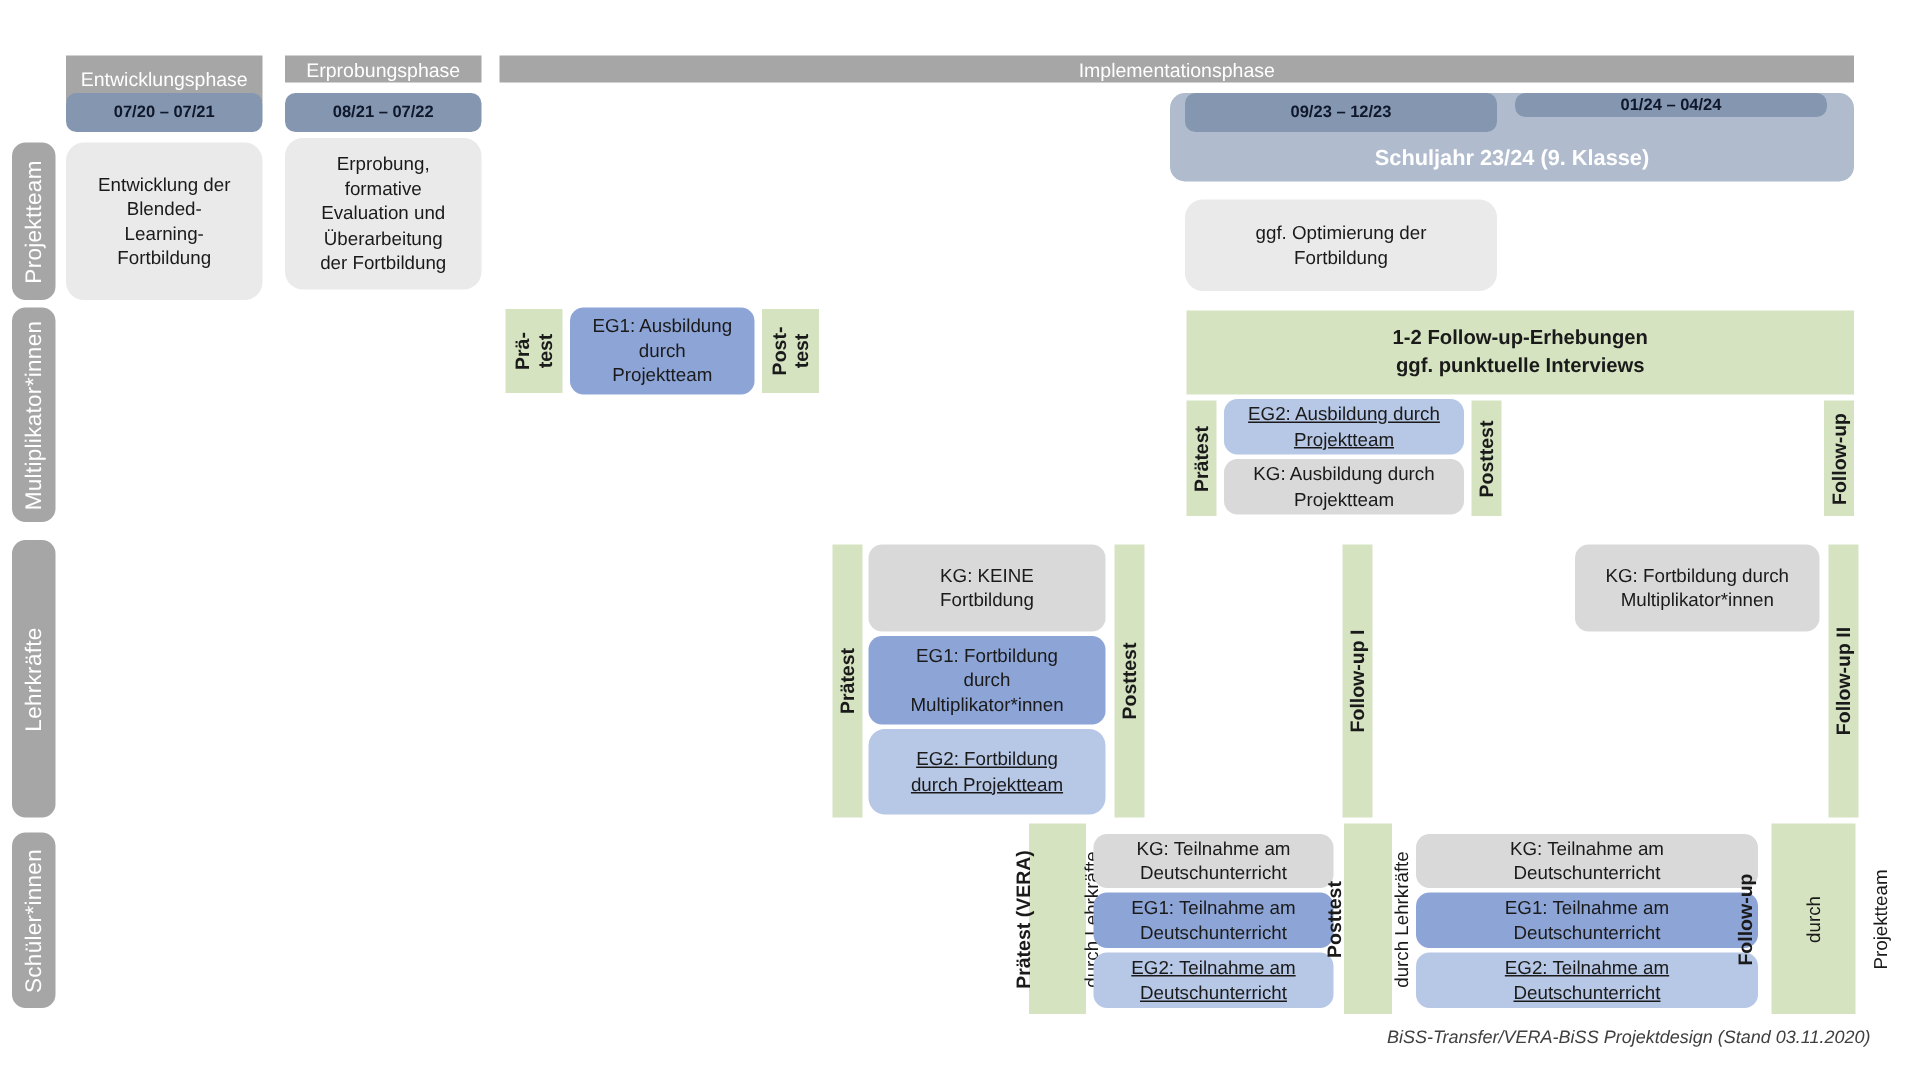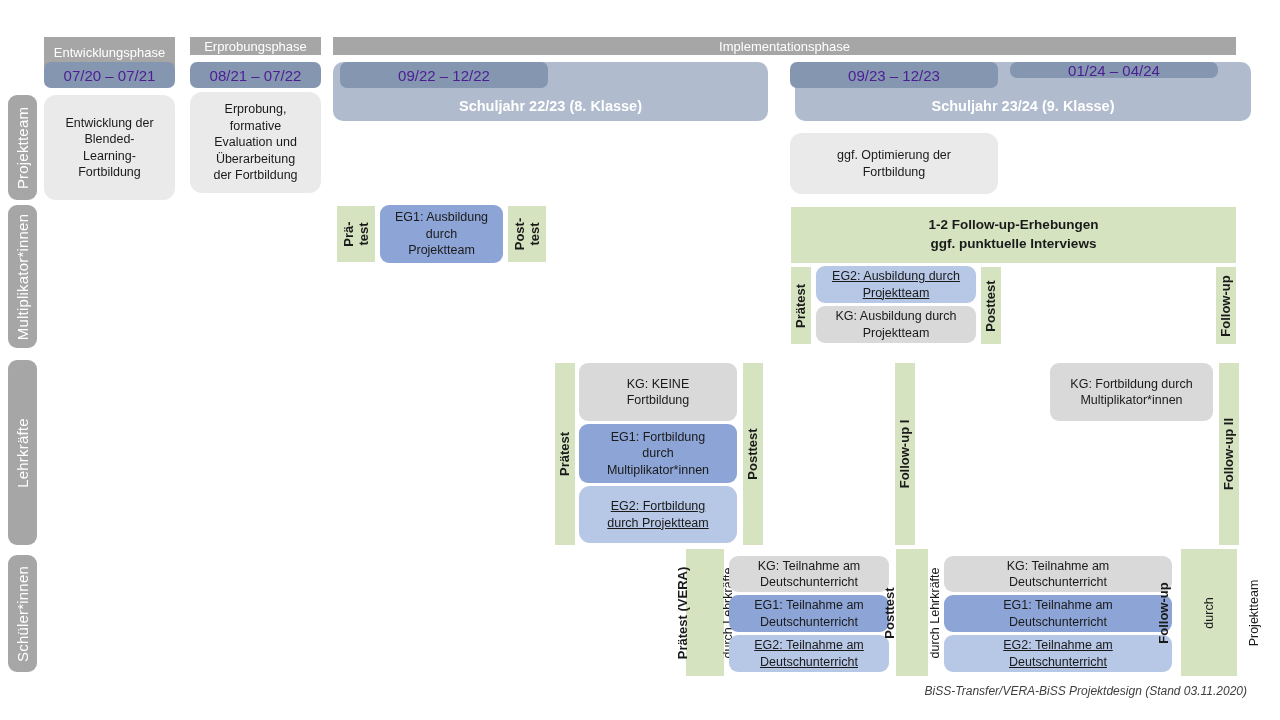--- a/index.html
+++ b/index.html
@@ -8,22 +8,22 @@
     font-family:"Liberation Sans","DejaVu Sans",sans-serif;color:#1a1a1a;
   }
   .abs{position:absolute;box-sizing:border-box;}
   
   .hdr{
     background:var(--header-gray);color:#ffffff;font-size:13px;
     display:flex;align-items:center;justify-content:center;white-space:nowrap;
   }
   
   .pill{
-    background:var(--date-blue);color:#4c1d95;font-size:15px;border-radius:7px;
-    display:flex;align-items:center;justify-content:center;white-space:nowrap;z-index:2;
+    background:var(--date-blue);color:#0f172a;font-size:11px;border-radius:7px;
+    display:flex;align-items:center;justify-content:center;white-space:nowrap;z-index:2;font-weight:bold;
   }
   
   .band{background:var(--school-year-blue);border-radius:10px;z-index:1;}
   .band-label{
     position:absolute;left:0;right:0;bottom:7px;text-align:center;
     color:#ffffff;font-weight:bold;font-size:14.5px;white-space:nowrap;
   }
   
   .box{
     display:flex;align-items:center;justify-content:center;text-align:center;
@@ -51,30 +51,26 @@
 </style>
 </head>
 <body>
 
 <div id="canvas">
 
   <div class="abs hdr" style="left:44px;top:37px;width:131px;height:31px;">Entwicklungsphase</div>
   <div class="abs hdr" style="left:190px;top:37px;width:131px;height:18px;">Erprobungsphase</div>
   <div class="abs hdr" style="left:333px;top:37px;width:903px;height:18px;">Implementationsphase</div>
 
-  <div class="abs band" style="left:333px;top:62px;width:435px;height:59px;">
-    <div class="band-label">Schuljahr 22/23 (8. Klasse)</div>
-  </div>
-  <div class="abs band" style="left:780px;top:62px;width:456px;height:59px;margin-left:15px;">
+  <div class="abs band" style="left:780px;top:62px;width:456px;height:59px;">
     <div class="band-label">Schuljahr 23/24 (9. Klasse)</div>
   </div>
 
   <div class="abs pill" style="left:44px;top:62px;width:131px;height:26px;">07/20 – 07/21</div>
   <div class="abs pill" style="left:190px;top:62px;width:131px;height:26px;">08/21 – 07/22</div>
-  <div class="abs pill" style="left:340px;top:62px;width:208px;height:26px;">09/22 – 12/22</div>
   <div class="abs pill" style="left:790px;top:62px;width:208px;height:26px;">09/23 – 12/23</div>
   <div class="abs pill" style="left:1010px;top:62px;width:208px;height:16px;">01/24 – 04/24</div>
 
   <div class="abs vlabel" style="left:8px;top:95px;width:29px;height:105px;">
     <div class="rot">Projektteam</div>
   </div>
   <div class="abs vlabel" style="left:8px;top:205px;width:29px;height:143px;">
     <div class="rot">Multiplikator*innen</div>
   </div>
   <div class="abs vlabel" style="left:8px;top:360px;width:29px;height:185px;">

